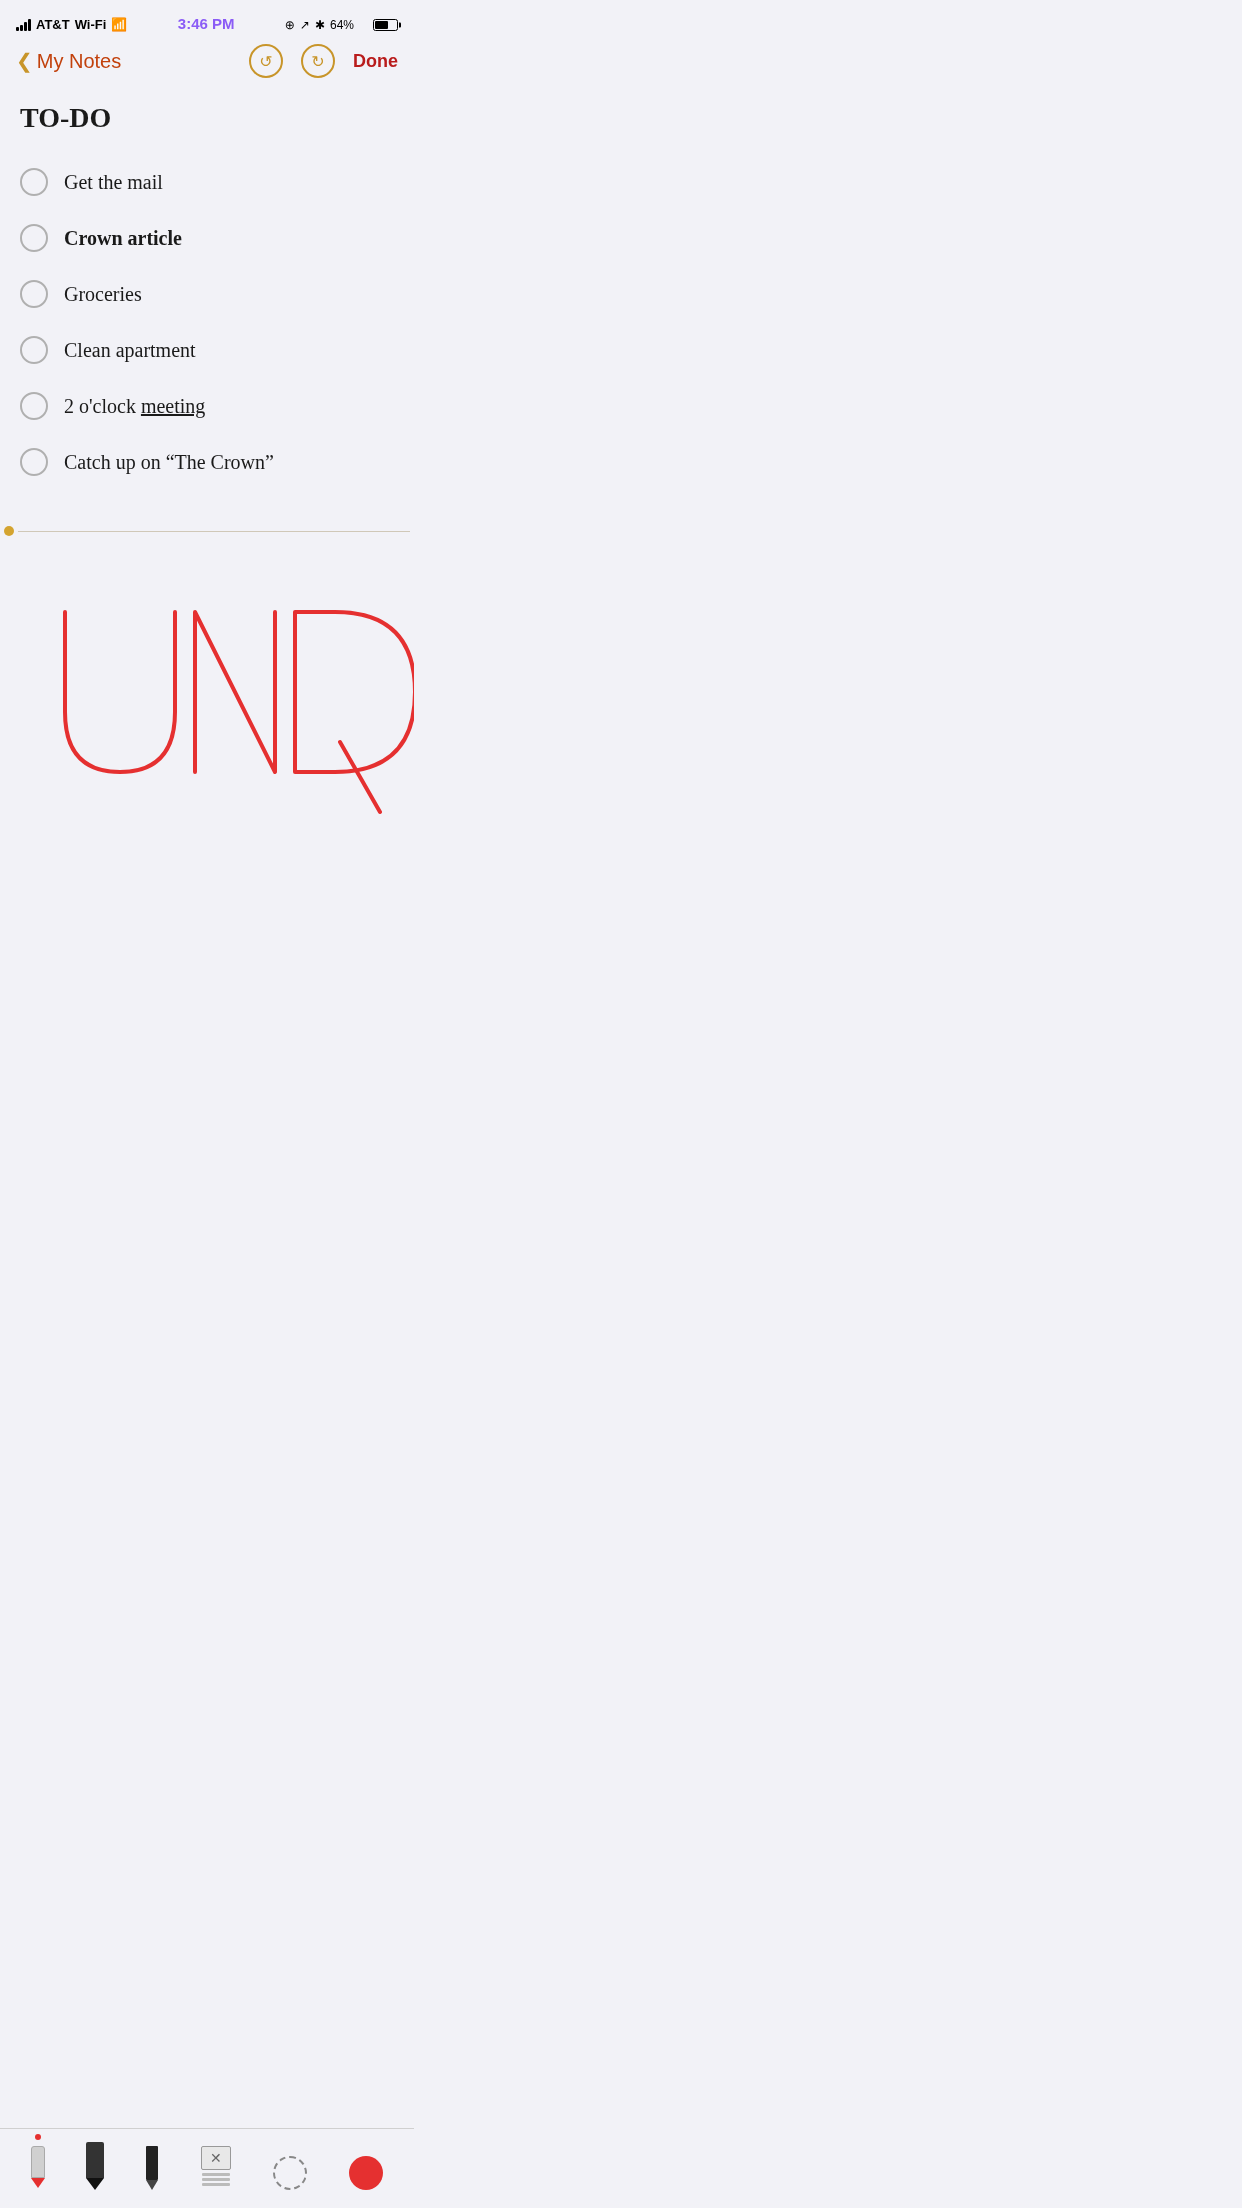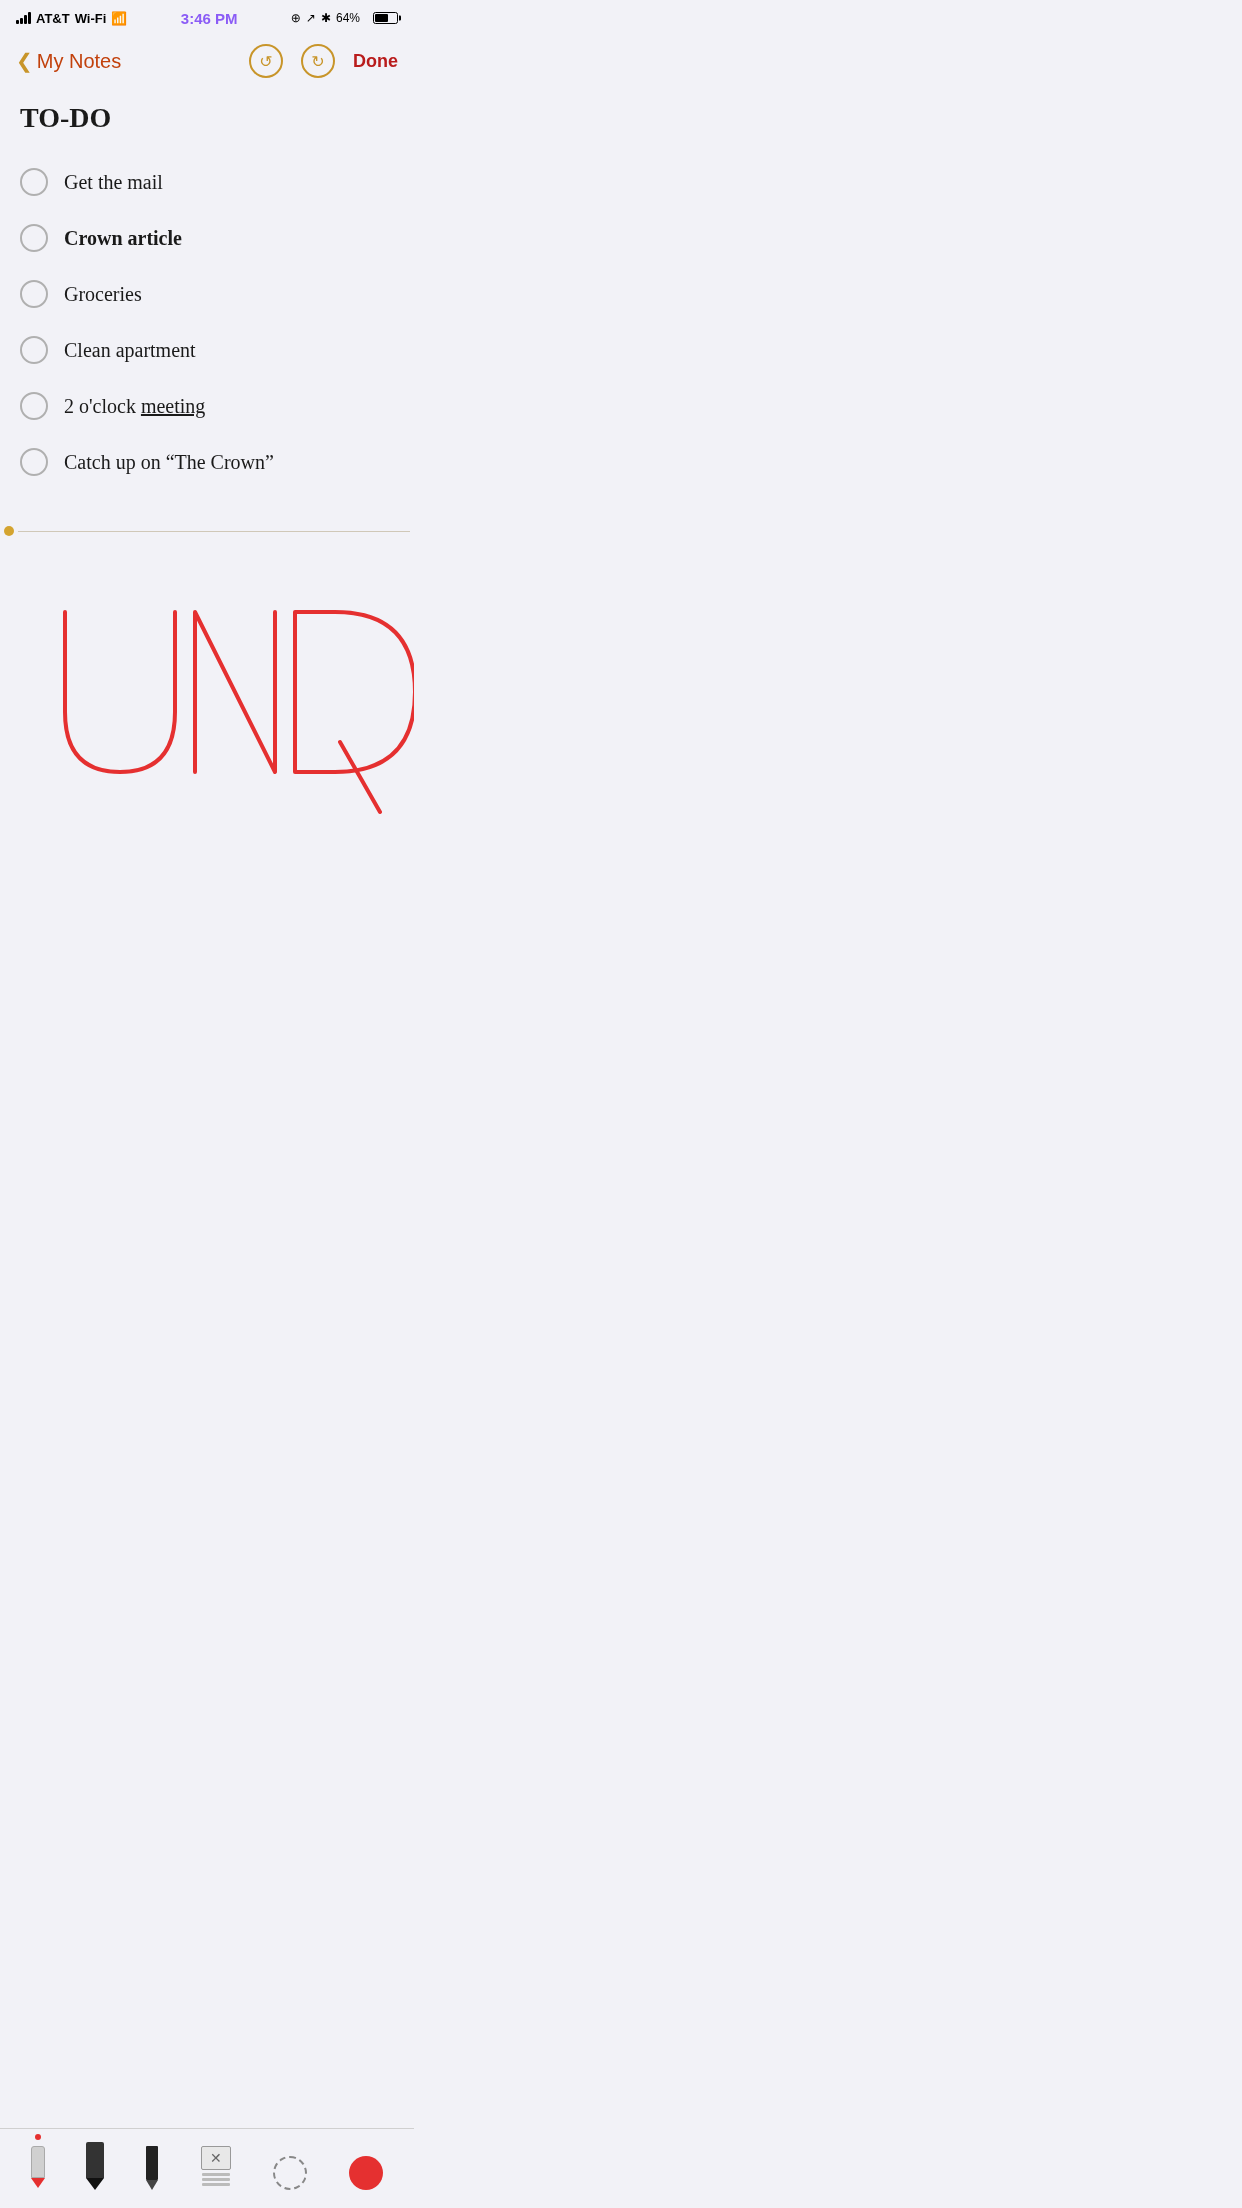--- a/index.html
+++ b/index.html
@@ -11,21 +11,21 @@
       background: #f2f2f7;
       font-family: -apple-system, 'Helvetica Neue', sans-serif;
       overflow-x: hidden;
       position: relative;
     }
 
     
     .status-bar {
       display: flex;
       justify-content: space-between;
-      align-items: center;
+      align-items: flex-end;
       padding: 4px 16px 4px 16px;
       height: 36px;
       background: #f2f2f7;
     }
     .status-left {
       font-size: 13px;
       font-weight: 600;
       color: #000;
       display: flex;
       align-items: center;
@@ -51,21 +51,21 @@
     .status-right {
       display: flex;
       align-items: center;
       gap: 5px;
       font-size: 12px;
       color: #000;
     }
     .battery-container {
       display: flex;
       align-items: center;
-      gap: 13px;
+      gap: 19px;
     }
     .battery-icon {
       width: 25px;
       height: 12px;
       border: 1.5px solid #000;
       border-radius: 2.5px;
       position: relative;
       display: flex;
       align-items: center;
       padding: 1px;

